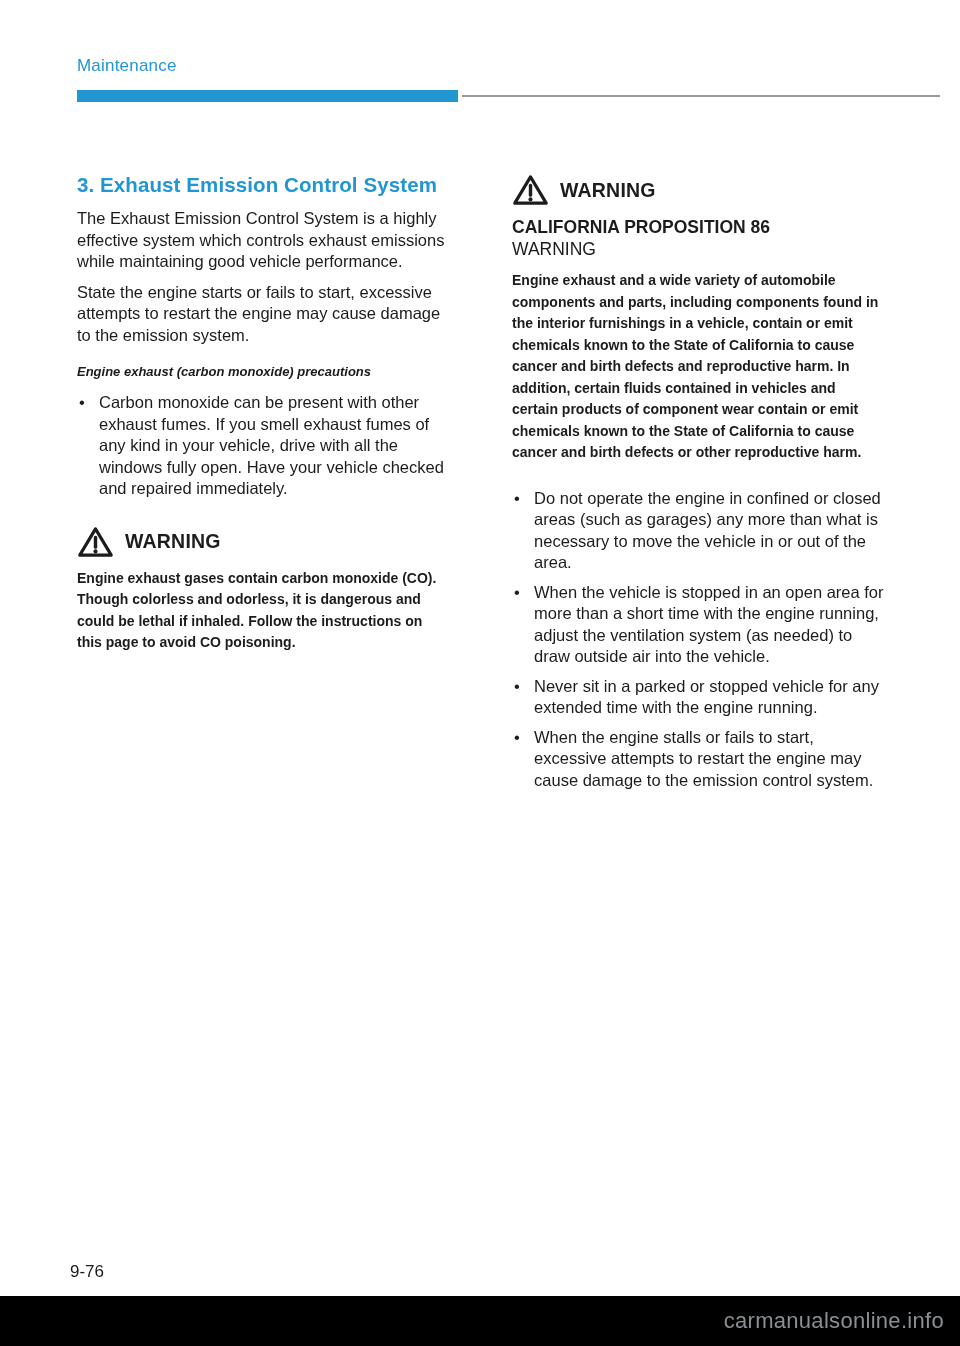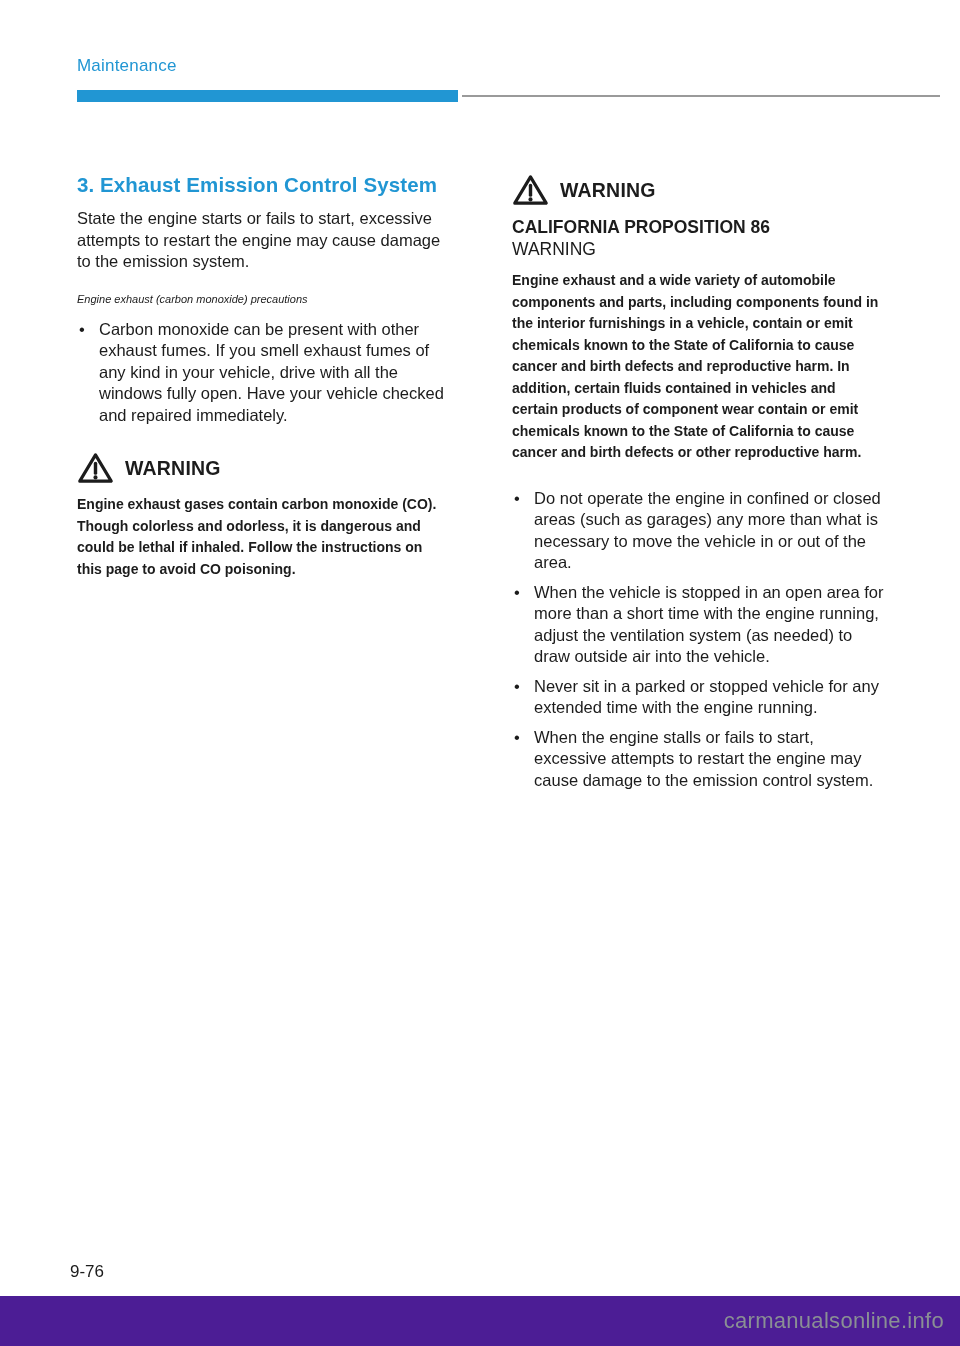--- a/index.html
+++ b/index.html
@@ -29,21 +29,21 @@
 
   .doc-heading {
     color: var(--accent); font-size: 20.5px; font-weight: 700;
     line-height: 26px; padding-left: 28px; text-indent: -28px;
     margin-bottom: 10px; letter-spacing: .1px;
   }
   .para { font-size: 16.5px; line-height: 21.5px; margin-bottom: 9px; }
   .para.bold { font-weight: 700; font-size: 14px; line-height: 21.5px; }
 
   .subheading {
-    font-size: 11px; font-weight: 400; font-style: italic;
+    font-size: 13px; font-weight: 700; font-style: italic;
     line-height: 22px; margin: 15px 0 9px 0;
   }
 
   ul.bullets { list-style: none; }
   ul.bullets li { position: relative; padding-left: 22px; font-size: 16.5px; line-height: 21.5px; margin-bottom: 8px; }
   ul.bullets li .dot { position: absolute; left: 2px; top: 0; }
 
   .warning-head { display: flex; align-items: center; gap: 11px; margin: 26px 0 10px 0; }
   .warning-head.first { margin-top: 2px; }
   .warning-head svg { display: block; }
@@ -52,21 +52,21 @@
   .warn-title { font-size: 17.5px; line-height: 22px; margin-bottom: 10px; }
   .warn-title .t1 { font-weight: 700; display: block; }
   .warn-title .t2 { font-weight: 400; display: block; }
 
   .spacer-lg { height: 15px; }
 
   
   .page-number { position: absolute; left: 70px; top: 1262px; font-size: 17px; }
   .watermark-band {
     position: absolute; left: 0; right: 0; bottom: 0; height: 50px;
-    background: #4c1d95;
+    background: #000000;
     display: flex; align-items: center; justify-content: flex-end;
     padding-right: 16px;
     padding-left: 41px;
   }
   .watermark-text { color: #8a8f94; font-size: 22px; letter-spacing: .3px; }
 </style>
 </head>
 <body style="--accent: #2196d3;">
 
 <div class="page">
@@ -75,20 +75,21 @@
   <div class="header-rule">
     <div class="bar"></div>
     <div class="line"></div>
   </div>
 
   <div class="columns">
 
     <div class="col-left">
       <div class="doc-heading">3. Exhaust Emission Control System</div>
 
+      <p class="para">The Exhaust Emission Control System is a highly effective system which controls exhaust emissions while maintaining good vehicle performance.</p>
       <p class="para">State the engine starts or fails to start, excessive attempts to restart the engine may cause damage to the emission system.</p>
 
       <div class="subheading">Engine exhaust (carbon monoxide) precautions</div>
 
       <ul class="bullets">
         <li>
           <span class="dot">•</span>
           <span>Carbon monoxide can be present with other exhaust fumes. If you smell exhaust fumes of any kind in your vehicle, drive with all the windows fully open. Have your vehicle checked and repaired immediately.</span>
         </li>
       </ul>

